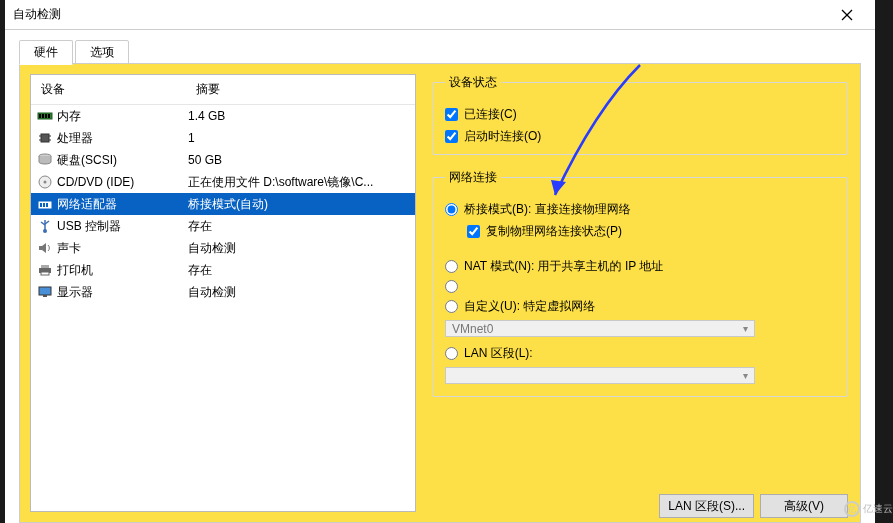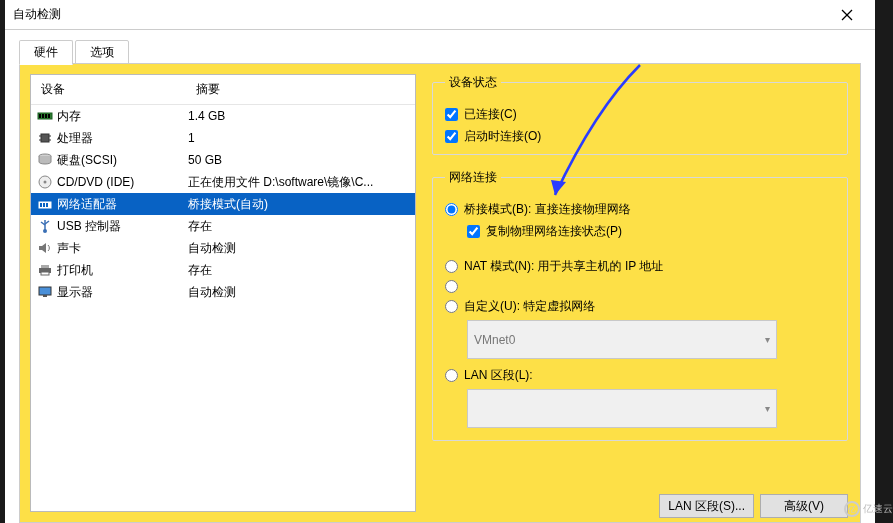--- a/index.html
+++ b/index.html
@@ -52,21 +52,21 @@
   .row.selected { background:#0862c4; color:#fff; }
 
   .ico svg { width:16px; height:16px; }
 
   fieldset { border:1px solid #d8d8d8; border-radius:2px; margin:0 0 14px 0; padding:10px 12px 4px 12px; }
   legend { padding:0 4px; font-size:12px; }
   .check-row, .radio-row { display:flex; align-items:center; margin:5px 0; }
   .check-row input, .radio-row input { margin:0 6px 0 0; }
   .indent { margin-left:22px; }
   .dropdown {
-    margin-left:22px; width:310px; height:39px; background:#f0f0f0;
+    width:310px; height:17px; background:#f0f0f0;
     border:1px solid #c8c8c8; color:#777; padding:2px 6px; margin-top:4px; margin-bottom:8px;
     display:flex; align-items:center; justify-content:space-between;
   }
   .dropdown .chev { font-size:10px; color:#888; }
   .btn-row { position:absolute; right:12px; bottom:4px; display:flex; gap:6px; }
   .btn {
     min-width:88px; height:23px; border:1px solid #adadad; background:#e1e1e1;
     display:flex; align-items:center; justify-content:center; cursor:pointer; padding:11px 8px;
   }
   .arrow-annot { position:absolute; left:540px; top:60px; pointer-events:none; }

